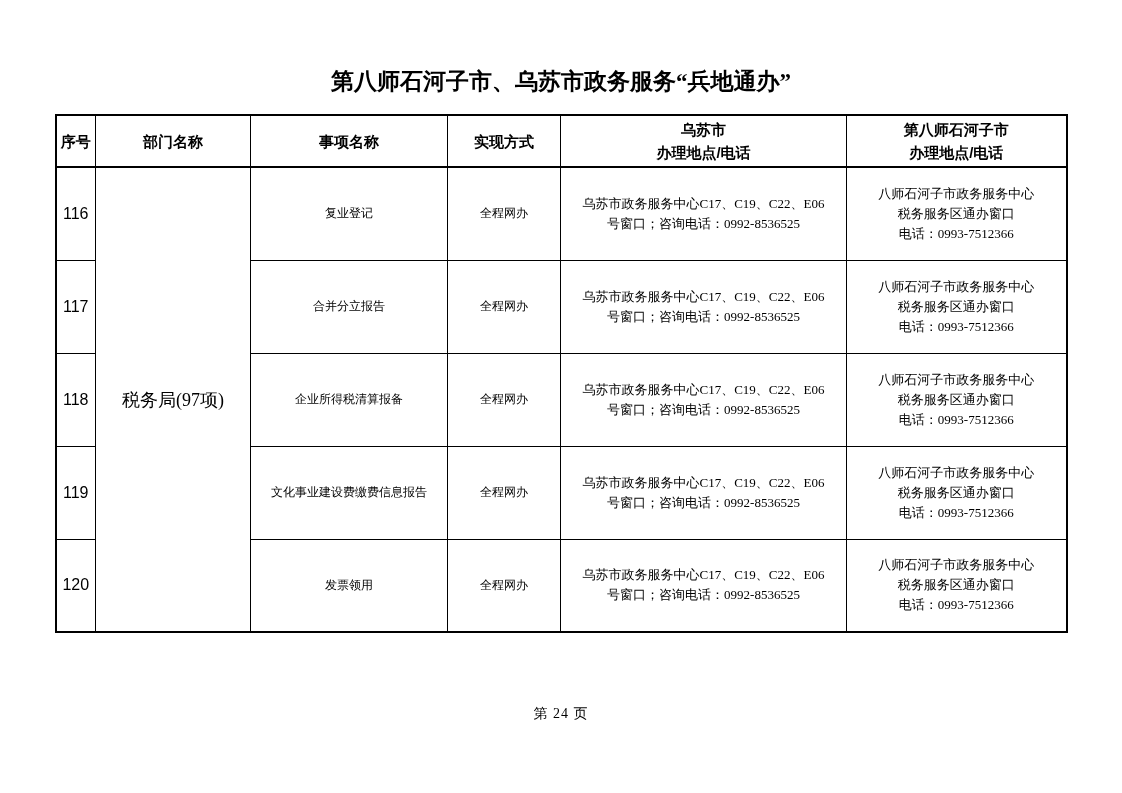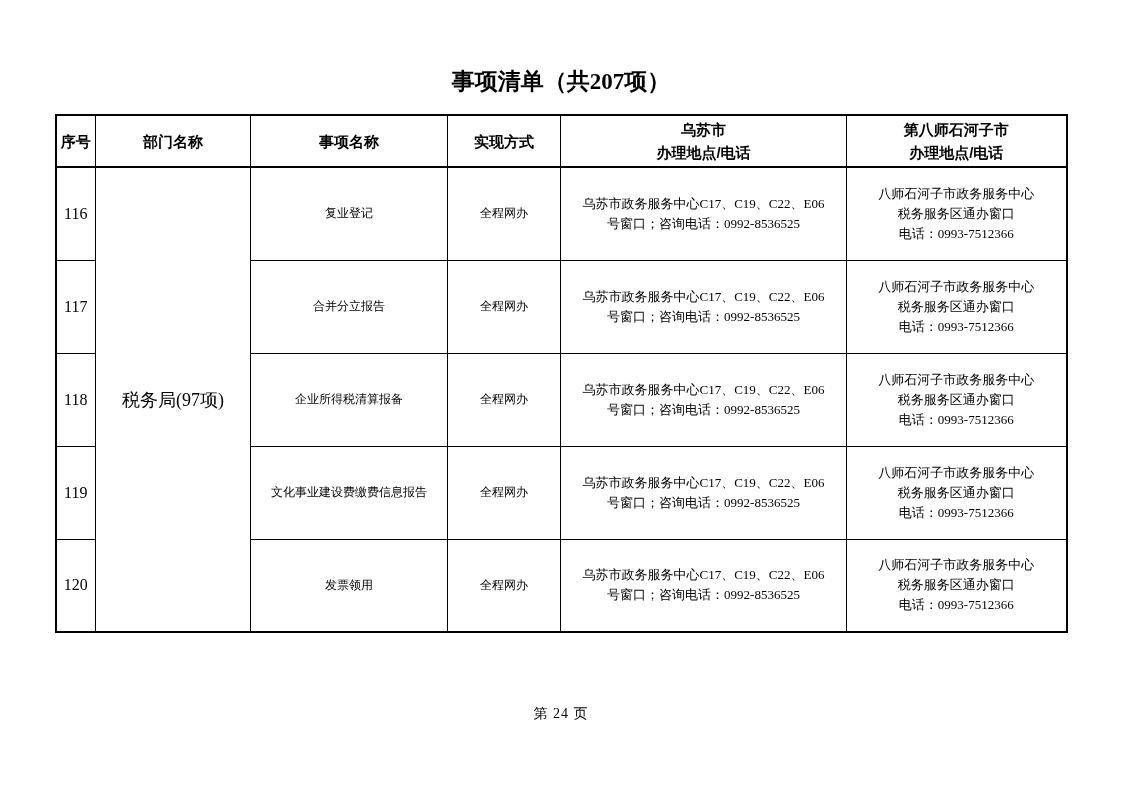--- a/index.html
+++ b/index.html
@@ -43,40 +43,40 @@
   table.services { border: 2px solid #000000; }
   table.services tr.head th {
     border-bottom: 2px solid #000000;
     font-family: "Liberation Sans", "DejaVu Sans", sans-serif;
     font-weight: bold;
     font-size: 15px;
     line-height: 23px;
     height: 52px;
   }
   table.services tr.data-row { height: 93px; }
-  td.seq-cell  { font-size: 16px; font-family: Liberation Serif, serif; }
+  td.seq-cell  { font-size: 16px; font-family: Liberation Sans, sans-serif; }
   td.dept-cell { font-size: 18px; }
   td.item-cell { font-size: 12px; }
   td.meth-cell { font-size: 12px; }
   td.loc-cell  { font-size: 13px; line-height: 20px; }
   .page-footer {
     position: absolute;
     left: 0;
     width: 100%;
     top: 705px;
     text-align: center;
     font-size: 14px;
     letter-spacing: 1px;
   }
 </style>
 </head>
 <body>
 
 <div class="page-title">
-  <span class="t-line">事项清单（共207项）</span>
+  <span class="t-line">第八师石河子市、乌苏市政务服务“兵地通办”</span>
 </div>
 
 <table class="services">
   <colgroup>
     <col class="c-seq">
       <col class="c-dept">
       <col class="c-item">
       <col class="c-meth">
       <col class="c-wusu">
       <col class="c-shz">

